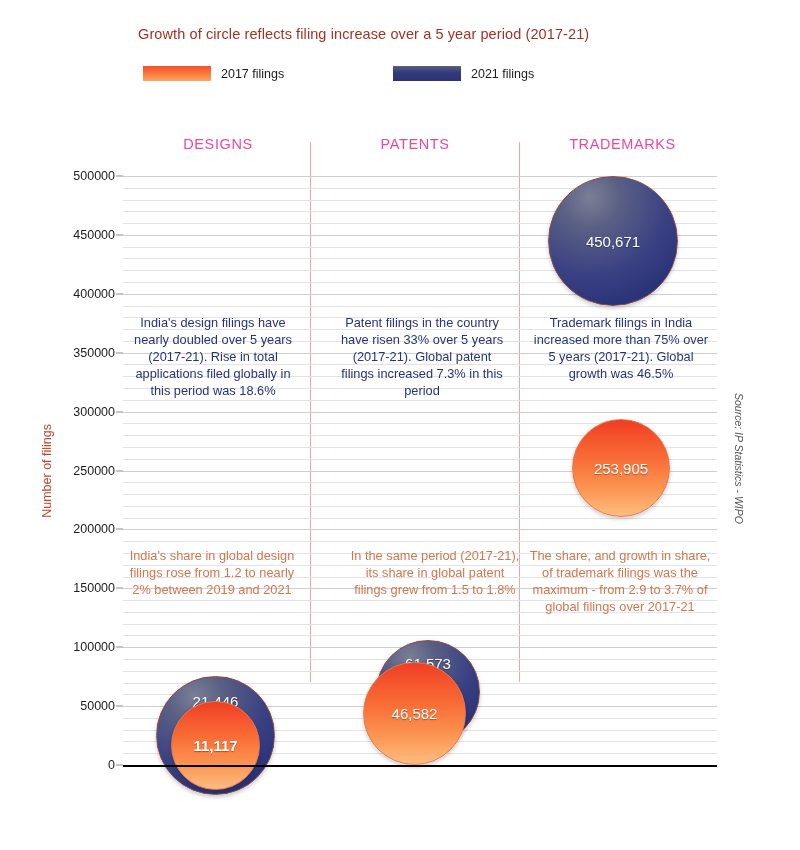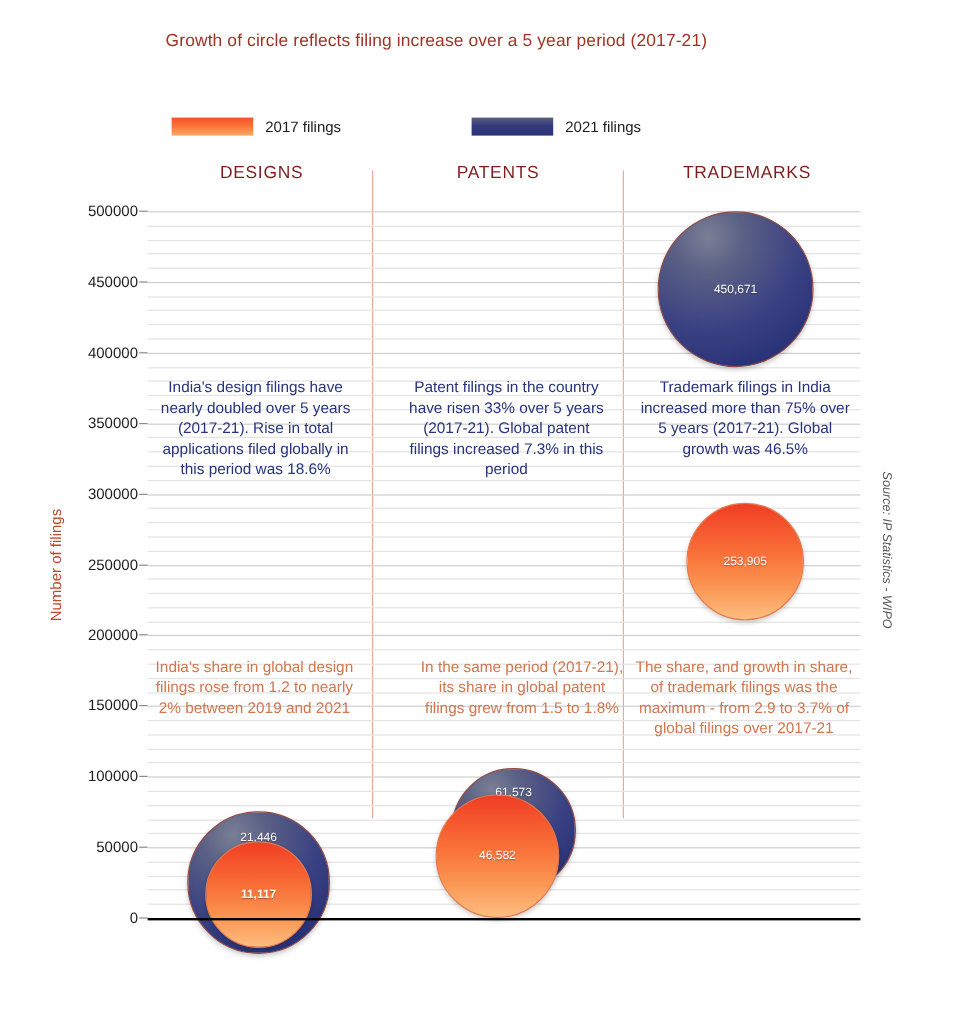--- a/index.html
+++ b/index.html
@@ -36,21 +36,20 @@
     position: absolute;
     left: 143px;
     top: 66px;
     width: 470px;
     height: 20px;
   }
   .legend-item {
     position: absolute;
     display: flex;
     align-items: center;
-    margin-top: 32px;
   }
   .legend-item.i0 { left: 0px; top: 0px; }
   .legend-item.i1 { left: 250px; top: 0px; }
   .legend-swatch {
     width: 68px;
     height: 15px;
     display: inline-block;
   }
   .legend-swatch.sw-2017 {
     background: linear-gradient(to bottom, #f4512c 0%, #f96a33 35%, #fba762 100%);
@@ -138,21 +137,21 @@
     background: #eda89c;
   }
   .col-divider.d0 { left: 310px; }
   .col-divider.d1 { left: 519px; }
 
   
   .col-header {
     position: absolute;
     top: 136px;
     font-size: 14.5px;
-    color: #7f1d1d;
+    color: #ec4899;
     letter-spacing: 0.6px;
     text-align: center;
     white-space: nowrap;
   }
   .col-header.h0 { left: 133px; width: 170px; }
   .col-header.h1 { left: 330px; width: 170px; }
   .col-header.h2 { left: 530px; width: 185px; }
 
   
   .bubble {
@@ -167,21 +166,21 @@
     border: 1px solid #8d4a45;
     box-shadow: 0 2px 4px rgba(0,0,0,0.22);
   }
   .bubble-orange {
     background: linear-gradient(to bottom, #ef3d23 0%, #f4512c 16%, #f96f37 42%, #fb9350 70%, #fdbd80 100%);
     border: 1px solid #e2794f;
     box-shadow: 0 2px 4px rgba(0,0,0,0.20);
   }
   .bubble-label {
     color: #ffffff;
-    font-size: 10px;
+    font-size: 15px;
     text-shadow: 0 1px 1px rgba(0,0,0,0.35);
     white-space: nowrap;
     pointer-events: none;
   }
   .bubble-label.offset-top {
     position: absolute;
     top: 14%;
     left: 50%;
     transform: translateX(-50%);
   }

